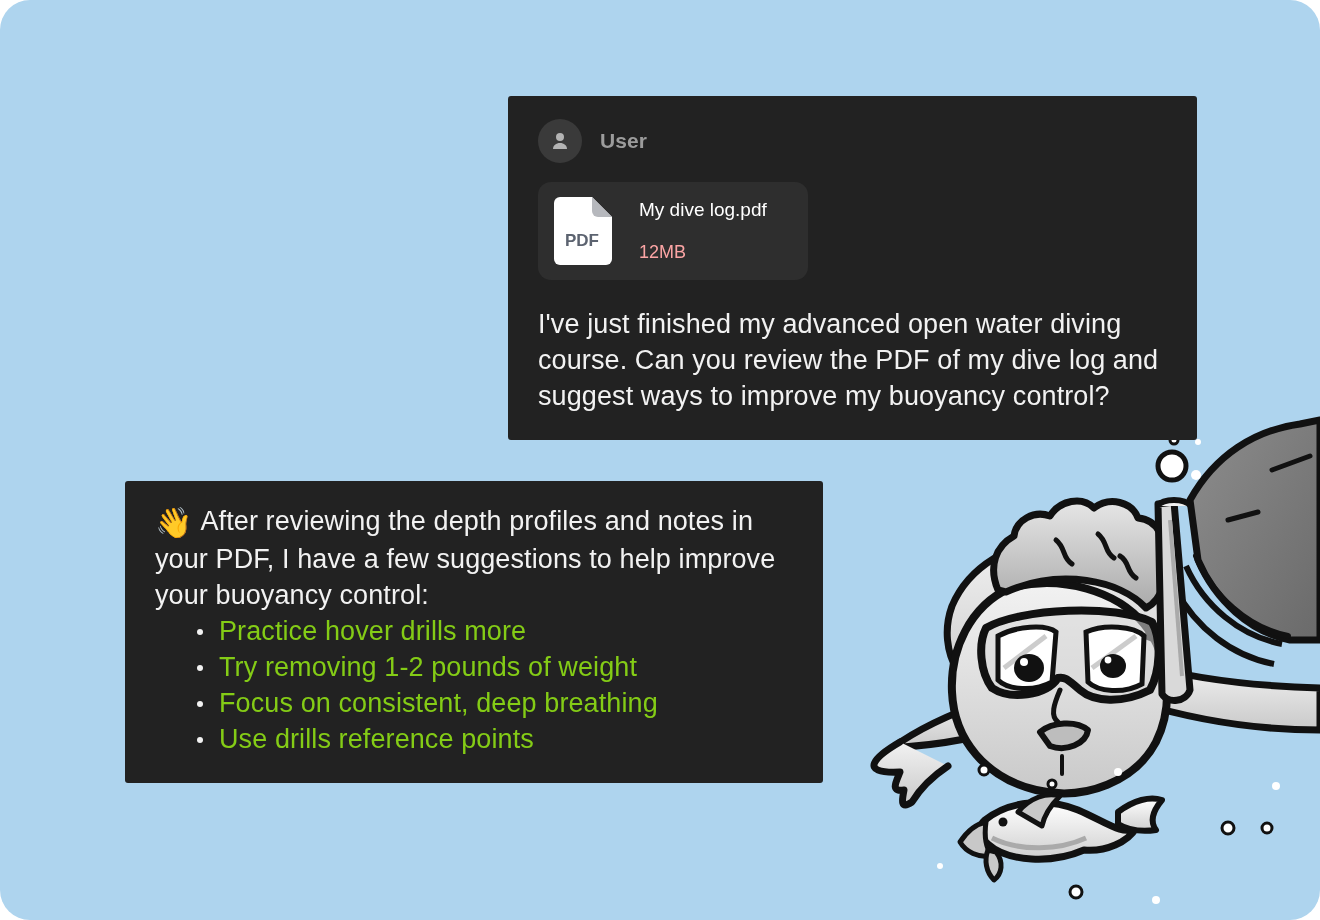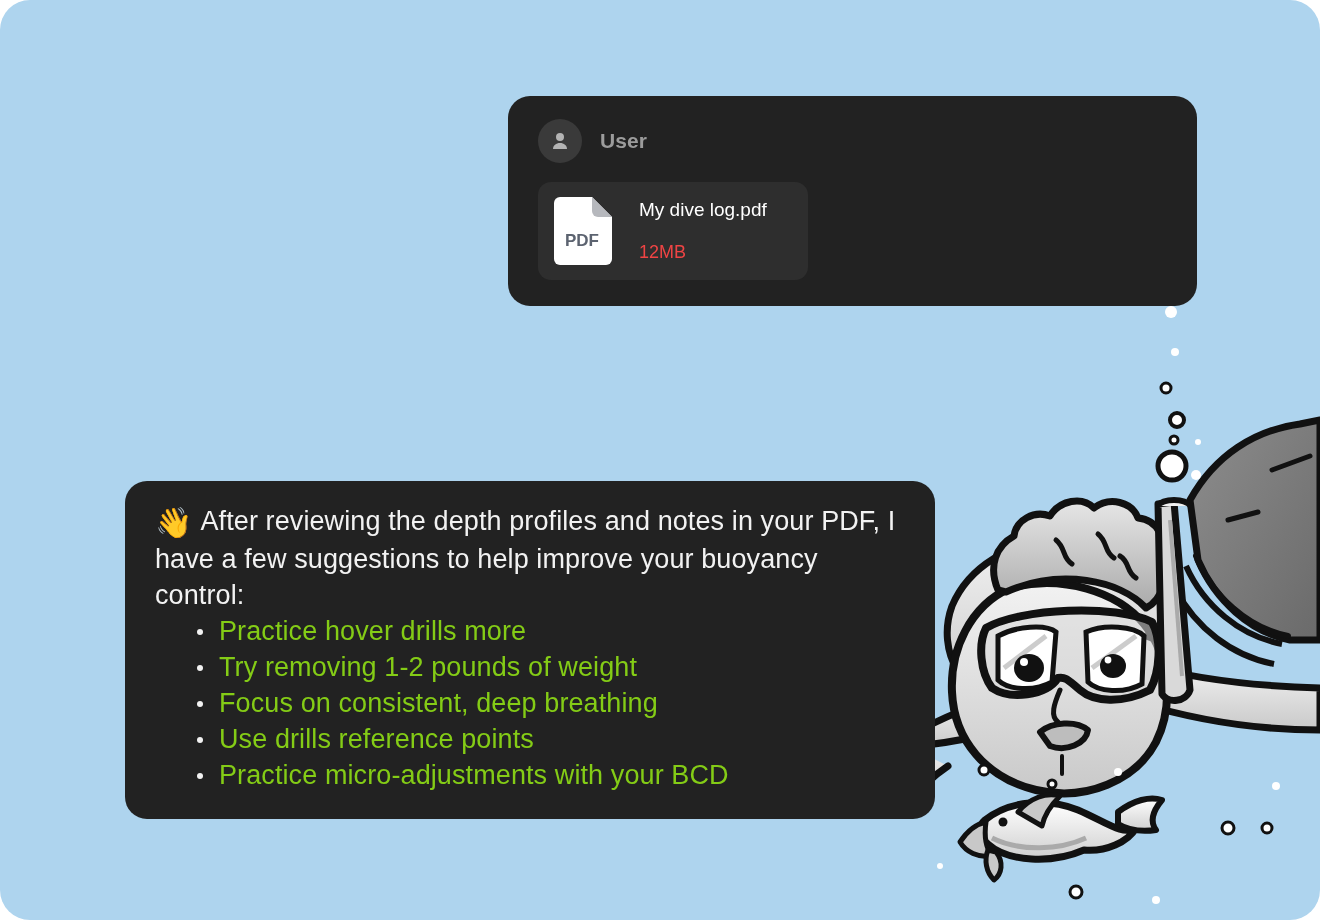--- a/index.html
+++ b/index.html
@@ -24,21 +24,21 @@
     position: absolute;
     inset: 0;
     pointer-events: none;
   }
   .art svg { display: block; width: 100%; height: 100%; }
 
   
   .bubble {
     position: absolute;
     background: #222222;
-    border-radius: 22px;
+    border-radius: 3px;
     box-sizing: border-box;
   }
 
   .bubble-user {
     left: 508px;
     top: 96px;
     width: 689px;
     padding: 22px 30px 26px 30px;
   }
 
@@ -88,36 +88,36 @@
   .file-name {
     font-size: 19px;
     font-weight: normal;
     color: #ffffff;
     line-height: 1.25;
     white-space: nowrap;
   }
   .file-size {
     margin-top: 20px;
     font-size: 18px;
-    color: #ef4444;
+    color: #fca5a5;
     line-height: 1.2;
   }
 
   .user-text {
     margin-top: 26px;
     font-size: 27px;
     line-height: 36px;
     color: #f2f2f2;
     letter-spacing: .1px;
   }
 
   .bubble-assistant {
     left: 125px;
     top: 481px;
-    width: 810px;
+    width: 698px;
     padding: 22px 28px 26px 30px;
   }
   .assistant-intro {
     font-size: 27px;
     line-height: 36px;
     color: #f2f2f2;
     letter-spacing: .1px;
     display: block;
   }
   .wave {
@@ -328,28 +328,28 @@
           <path d="M38 0l20 20H44a6 6 0 0 1-6-6z" fill="#b6b8bd"></path>
           <text x="28" y="49" text-anchor="middle" font-family="Liberation Sans, sans-serif" font-size="17" font-weight="bold" fill="#5c6370">PDF</text>
         </svg>
       </div>
       <div class="file-meta">
         <div class="file-name">My dive log.pdf</div>
         <div class="file-size">12MB</div>
       </div>
     </div>
 
+    <div class="user-text">I've just finished my advanced open water diving course. Can you review the PDF of my dive log and suggest ways to improve my buoyancy control?</div>
   </div>
 
   <div class="bubble bubble-assistant">
     <div class="assistant-intro">
       <span class="wave">👋</span><span>After reviewing the depth profiles and notes in your PDF, I have a few suggestions to help improve your buoyancy control:</span>
     </div>
     <ul class="assistant-list">
       <li>Practice hover drills more</li>
       <li>Try removing 1-2 pounds of weight</li>
       <li>Focus on consistent, deep breathing</li>
       <li>Use drills reference points</li>
-      <li>Practice micro-adjustments with your BCD</li>
     </ul>
   </div>
 
 </div>
 
 </body></html>

